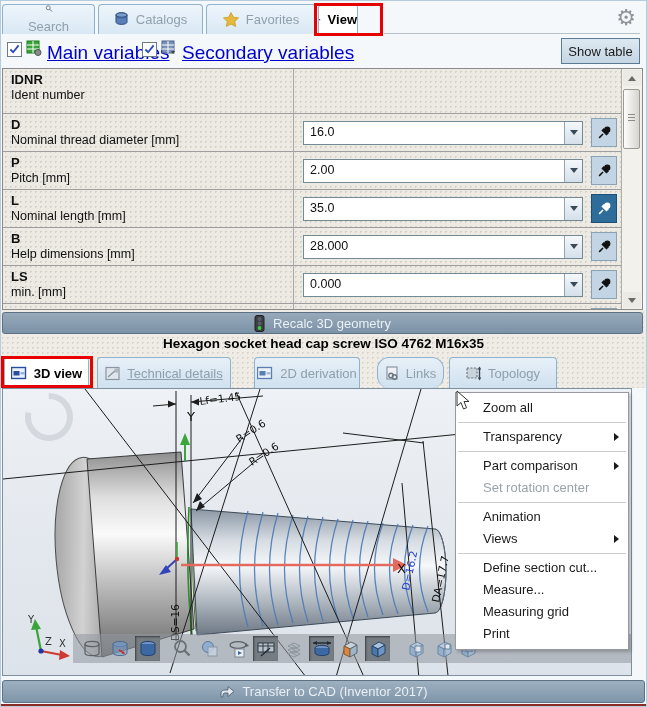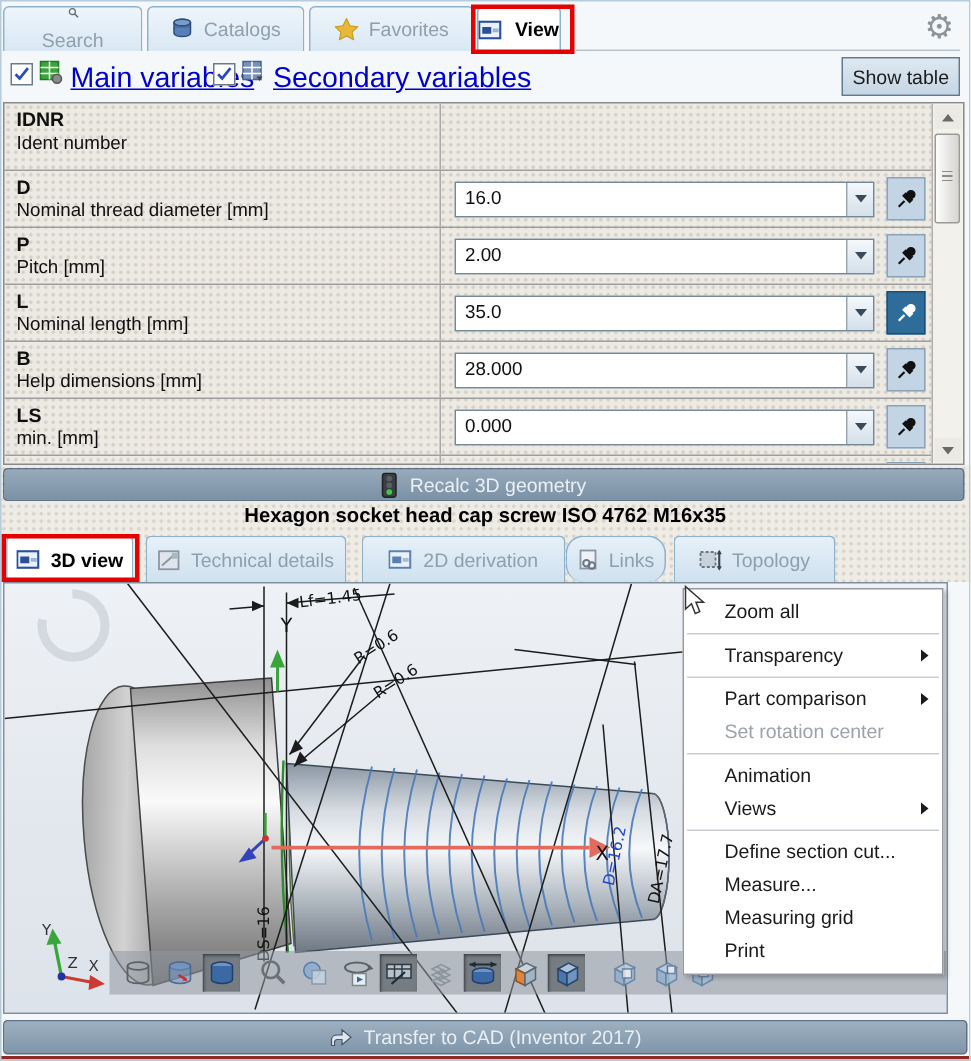--- a/index.html
+++ b/index.html
@@ -125,21 +125,21 @@
       <ellipse cx="7.5" cy="3" rx="5.5" ry="2.2" fill="#7a9cc8" stroke="#2d4e80"></ellipse>
     </svg>
     <span>Catalogs</span>
   </div>
   <div class="tab" style="left:206px;width:110px;">
     <svg width="16" height="15" viewBox="0 0 16 15">
         <polygon points="8,0.5 10.3,5.2 15.5,5.9 11.7,9.4 12.7,14.5 8,12 3.3,14.5 4.3,9.4 0.5,5.9 5.7,5.2" fill="#e8b83a" stroke="#c79a22" stroke-width="0.8"></polygon>
       </svg>
     <span>Favorites</span>
   </div>
-  <div class="tab active" style="left:318px;width:56px;">
+  <div class="tab active" style="left:318px;width:40px;">
     <svg width="17" height="14" viewBox="0 0 17 14">
       <rect x="0.5" y="1.5" width="14" height="11" fill="#e9f1fa" stroke="#2a4f9a" stroke-width="1.4"></rect>
       <rect x="2.5" y="5" width="6" height="4.5" fill="#2a4f9a"></rect>
       <rect x="9.5" y="6" width="4" height="2.5" fill="#9ab4d8"></rect>
     </svg>
     <span>View</span>
   </div>
   <div class="redbox" style="left:314px;top:3px;width:69px;height:33px;"></div>
   <div class="topsep"></div>
   <div class="gear">⚙</div>
@@ -333,29 +333,29 @@
 
 <div class="vtab active" style="left:4px;width:85px;">
   <svg width="17" height="14" viewBox="0 0 17 14">
     <rect x="0.5" y="1.5" width="14" height="11" fill="#e9f1fa" stroke="#2a4f9a" stroke-width="1.4"></rect>
     <rect x="2.5" y="5" width="6" height="4.5" fill="#2a4f9a"></rect>
     <rect x="9.5" y="6" width="4" height="2.5" fill="#9ab4d8"></rect>
   </svg>
   <span>3D view</span>
 </div>
 <div class="redbox" style="left:1px;top:356px;width:92px;height:32px;"></div>
-<div class="vtab" style="left:97px;width:134px;">
+<div class="vtab" style="left:97px;width:134px;text-decoration:underline;">
   <svg width="16" height="15" viewBox="0 0 16 15">
     <rect x="1" y="1.5" width="13" height="12" fill="#dfe5ea" stroke="#8a97a2" stroke-width="1.2"></rect>
     <line x1="3" y1="11" x2="11" y2="4" stroke="#8a97a2" stroke-width="1.3"></line>
     <rect x="9.5" y="2.5" width="4" height="4" fill="#aab6c0"></rect>
   </svg>
   <span>Technical details</span>
 </div>
-<div class="vtab" style="left:241px;width:136px;">
+<div class="vtab" style="left:254px;width:106px;">
   <svg width="17" height="14" viewBox="0 0 17 14">
     <rect x="0.5" y="1.5" width="14" height="11" fill="#e9f1fa" stroke="#5a7fb0" stroke-width="1.3"></rect>
     <rect x="2.5" y="5" width="6" height="4.5" fill="#5a7fb0"></rect>
     <rect x="9.5" y="6" width="4" height="2.5" fill="#a8bcd4"></rect>
   </svg>
   <span>2D derivation</span>
 </div>
 <div class="vtab" style="left:377px;width:67px;border-radius:12px;">
   <svg width="15" height="15" viewBox="0 0 15 15">
     <rect x="2" y="1" width="10" height="12" fill="#eef2f6" stroke="#8a97a2" stroke-width="1.2"></rect>

